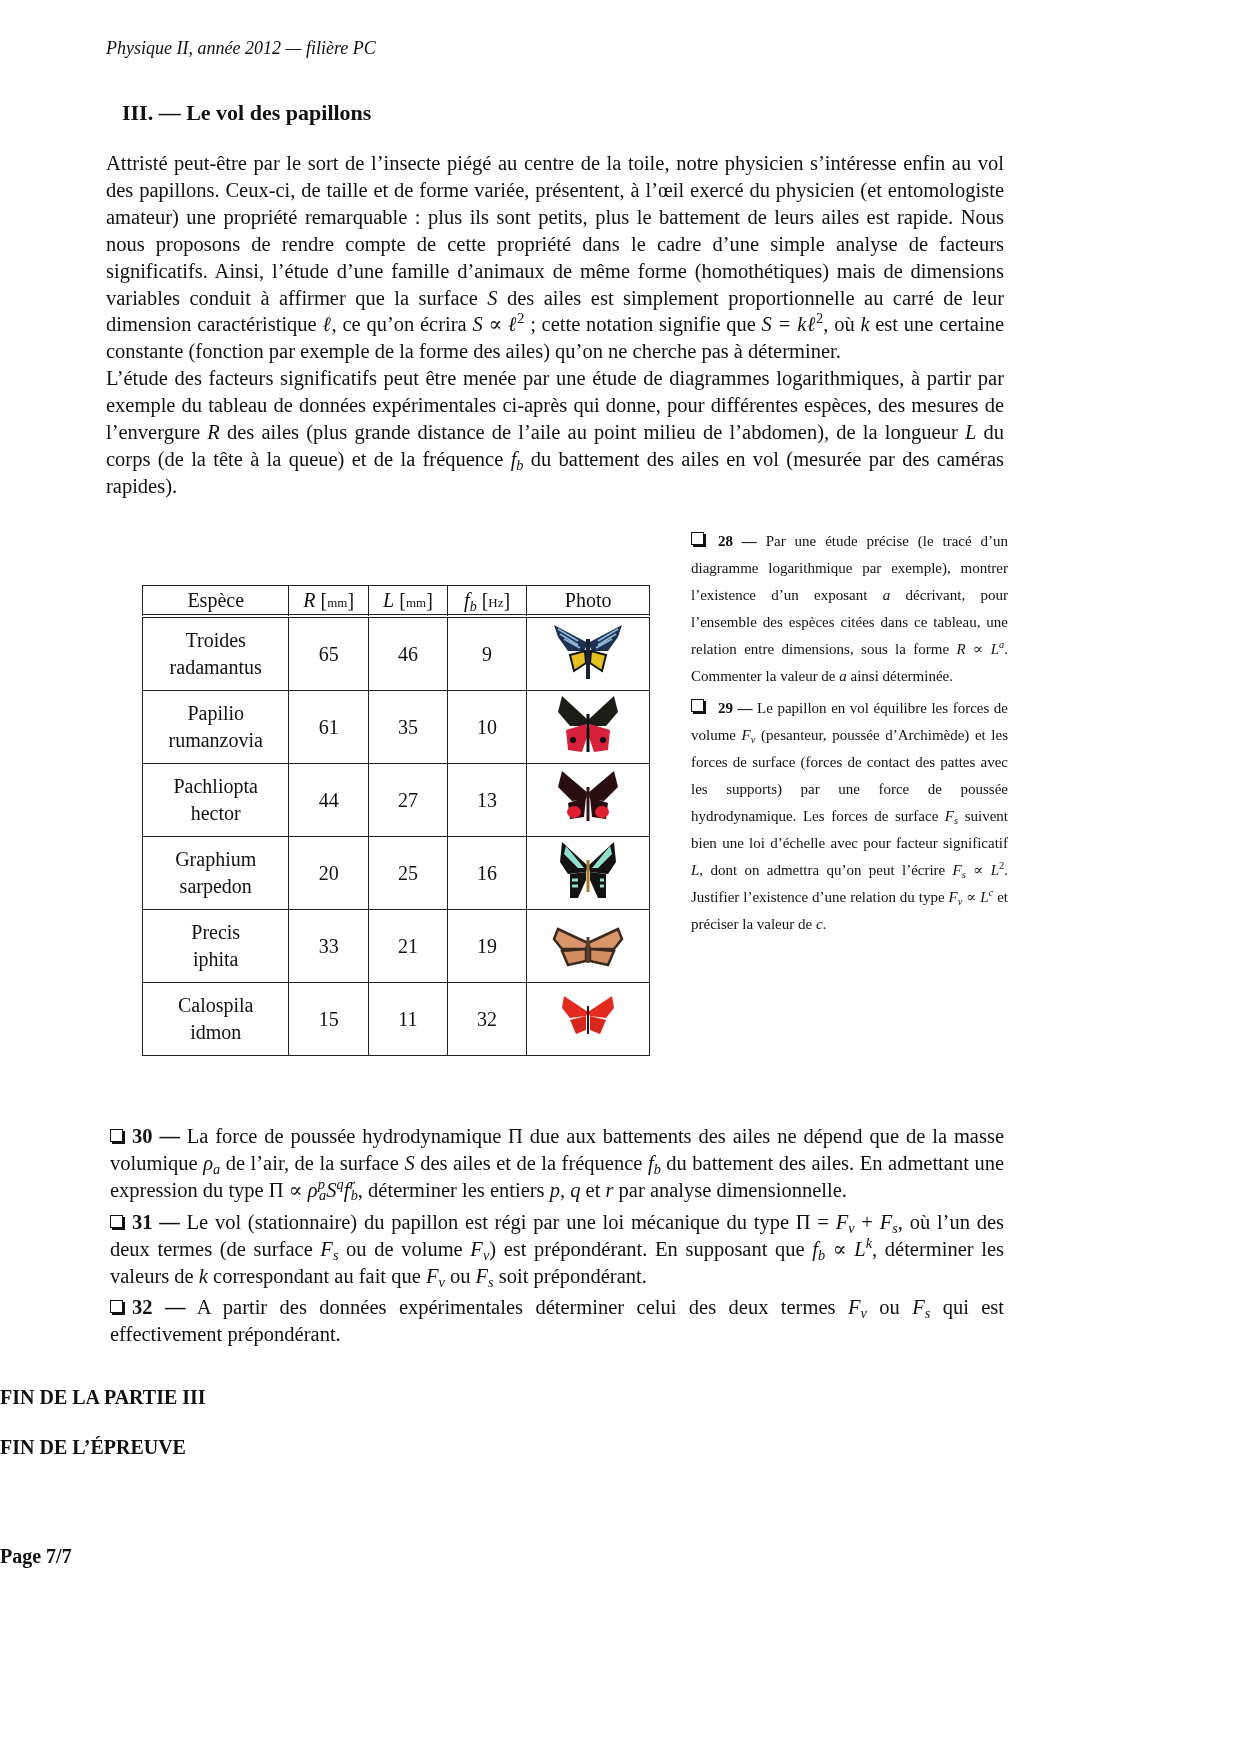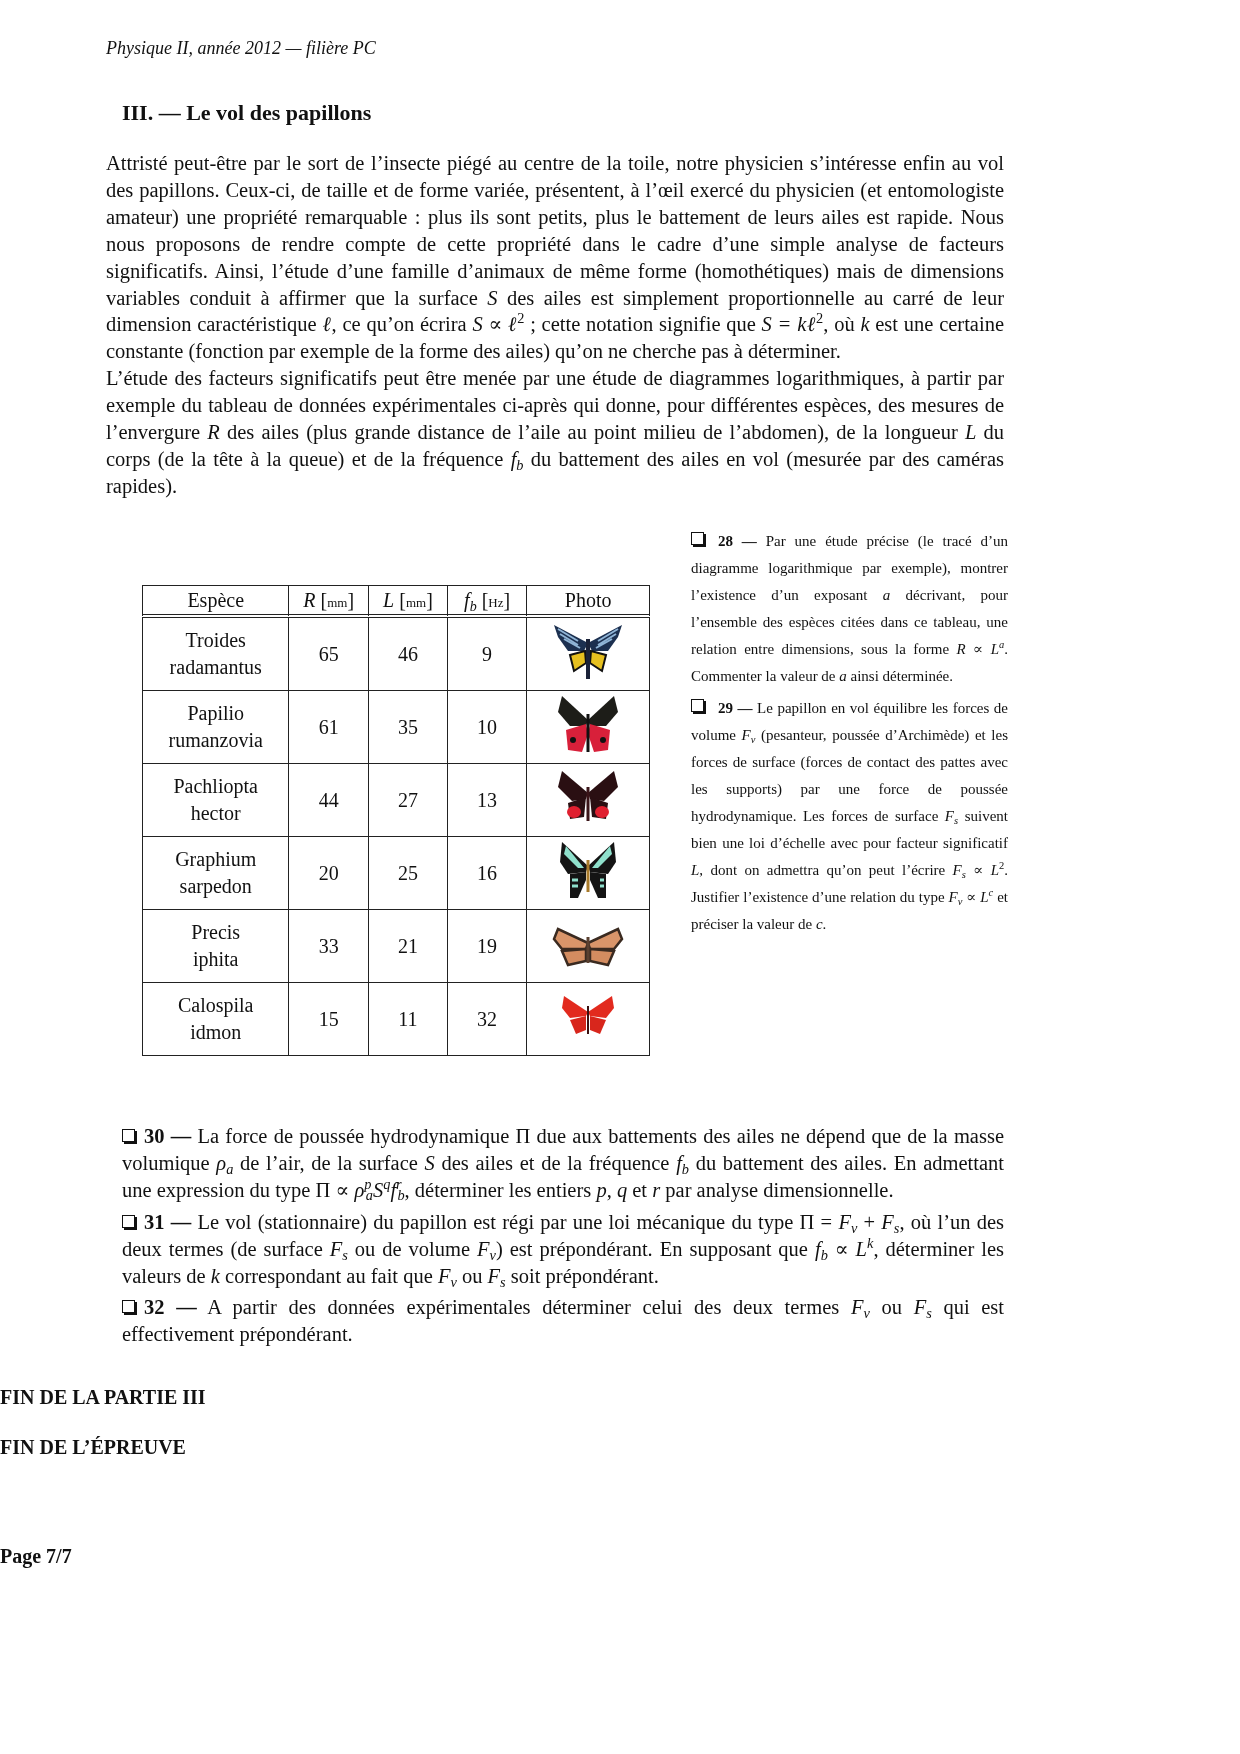--- a/index.html
+++ b/index.html
@@ -55,21 +55,21 @@
   .side-col p { margin: 0 0 6px 0; }
   .q-box {
     display: inline-block; width: 11px; height: 11px; border: 1.2px solid #111;
     box-shadow: 2px 2px 0 #111; margin-right: 14px; vertical-align: 1px;
   }
   .q-num { font-weight: bold; }
   .lower {
     position: absolute; left: 106px; top: 1123px; width: 898px;
     font-size: 20.5px; line-height: 26.9px; text-align: justify;
   }
-  .lower p { margin: 0 0 5px 16px; }
+  .lower p { margin: 0 0 5px 4px; }
   .lower .q-box { margin-right: 9px; }
   .end-line {
     position: absolute; left: 0; width: 1110px; text-align: left;
     font-weight: bold; font-size: 20px;
   }
 </style>
 </head>
 <body>
 
 <div class="running-head">Physique II, année 2012 — filière PC</div>

